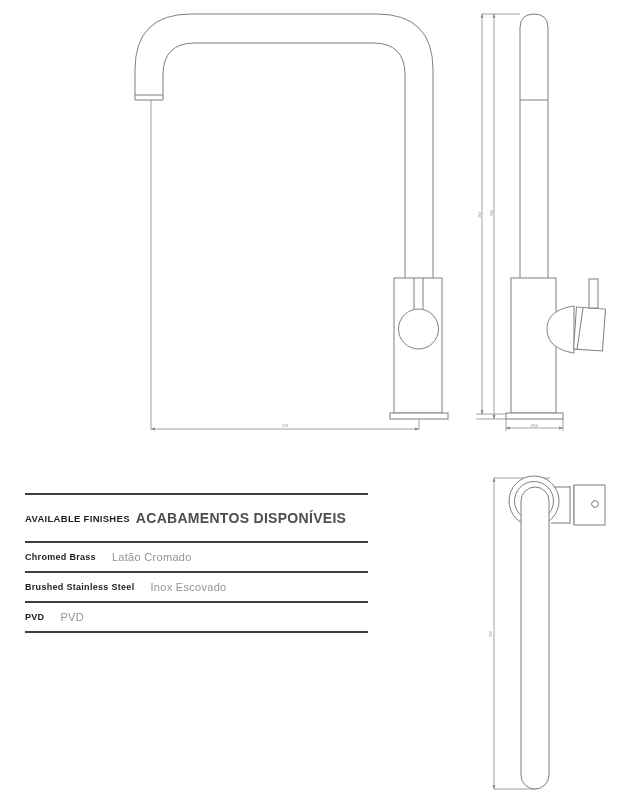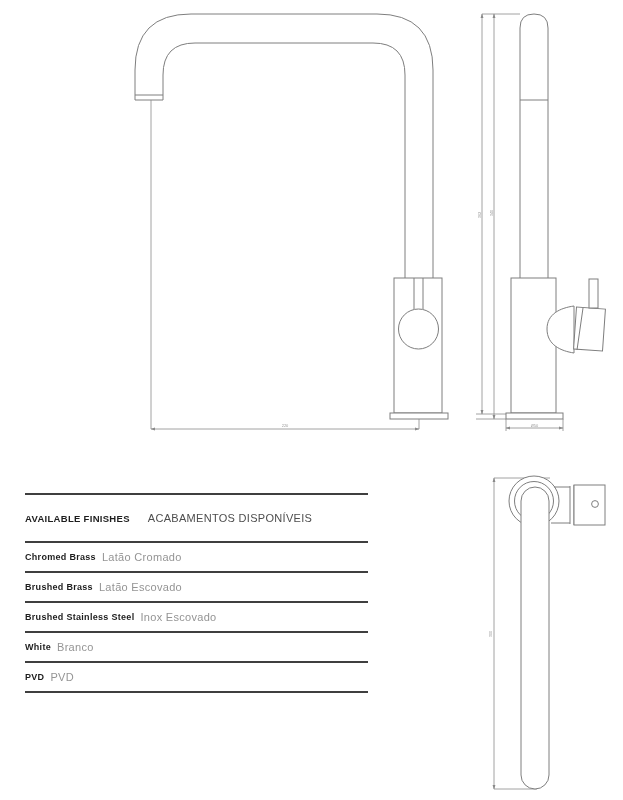--- a/index.html
+++ b/index.html
@@ -18,34 +18,34 @@
   }
   .drawing .dimline{stroke:#8a8a8a;stroke-width:0.8;}
   .drawing marker path{fill:#8a8a8a;stroke:none;}
 
   
   .finishes{
     position:absolute;left:25px;top:493px;width:343px;
   }
   .fin-header{
     height:46px;border-top:2px solid #3f3f3f;border-bottom:2px solid #3f3f3f;
-    display:flex;align-items:center;gap:18px;
+    display:flex;align-items:center;gap:6px;
   }
   .fin-row{
     height:28px;border-bottom:2px solid #3f3f3f;
-    display:flex;align-items:center;gap:6px;
+    display:flex;align-items:center;gap:16px;
   }
   .fin-en{
     font-weight:bold;font-size:9px;color:#1d1d1d;letter-spacing:0.3px;
   }
   .fin-pt{
     font-size:11px;color:#949494;letter-spacing:0.3px;
   }
   .fin-header .fin-en{font-size:9.5px;}
-  .fin-header .fin-pt{color:#4d4d4d;font-weight:normal;font-size:11px;}
+  .fin-header .fin-pt{color:#4d4d4d;font-weight:bold;font-size:14px;}
 </style>
 </head>
 <body>
 
 <svg class="drawing" style="left:130px;top:5px;" width="330" height="435" viewBox="130 5 330 435">
   <defs>
     <marker id="arrF" markerWidth="8" markerHeight="6" refX="5.5" refY="2" orient="auto-start-reverse">
       <path d="M0,0 L6,2 L0,4 Z"></path>
     </marker>
   </defs>
@@ -130,28 +130,20 @@
 <div class="finishes">
   <div class="fin-header">
     <span class="fin-en">AVAILABLE FINISHES</span>
     <span class="fin-pt">ACABAMENTOS DISPONÍVEIS</span>
   </div>
   <div class="fin-row">
     <span class="fin-en">Chromed Brass</span>
     <span class="fin-pt">Latão Cromado</span>
   </div>
   <div class="fin-row">
-    <span class="fin-en">Brushed Brass</span>
-    <span class="fin-pt">Latão Escovado</span>
-  </div>
-  <div class="fin-row">
     <span class="fin-en">Brushed Stainless Steel</span>
     <span class="fin-pt">Inox Escovado</span>
-  </div>
-  <div class="fin-row">
-    <span class="fin-en">White</span>
-    <span class="fin-pt">Branco</span>
   </div>
   <div class="fin-row">
     <span class="fin-en">PVD</span>
     <span class="fin-pt">PVD</span>
   </div>
 </div>
 
 </body></html>

